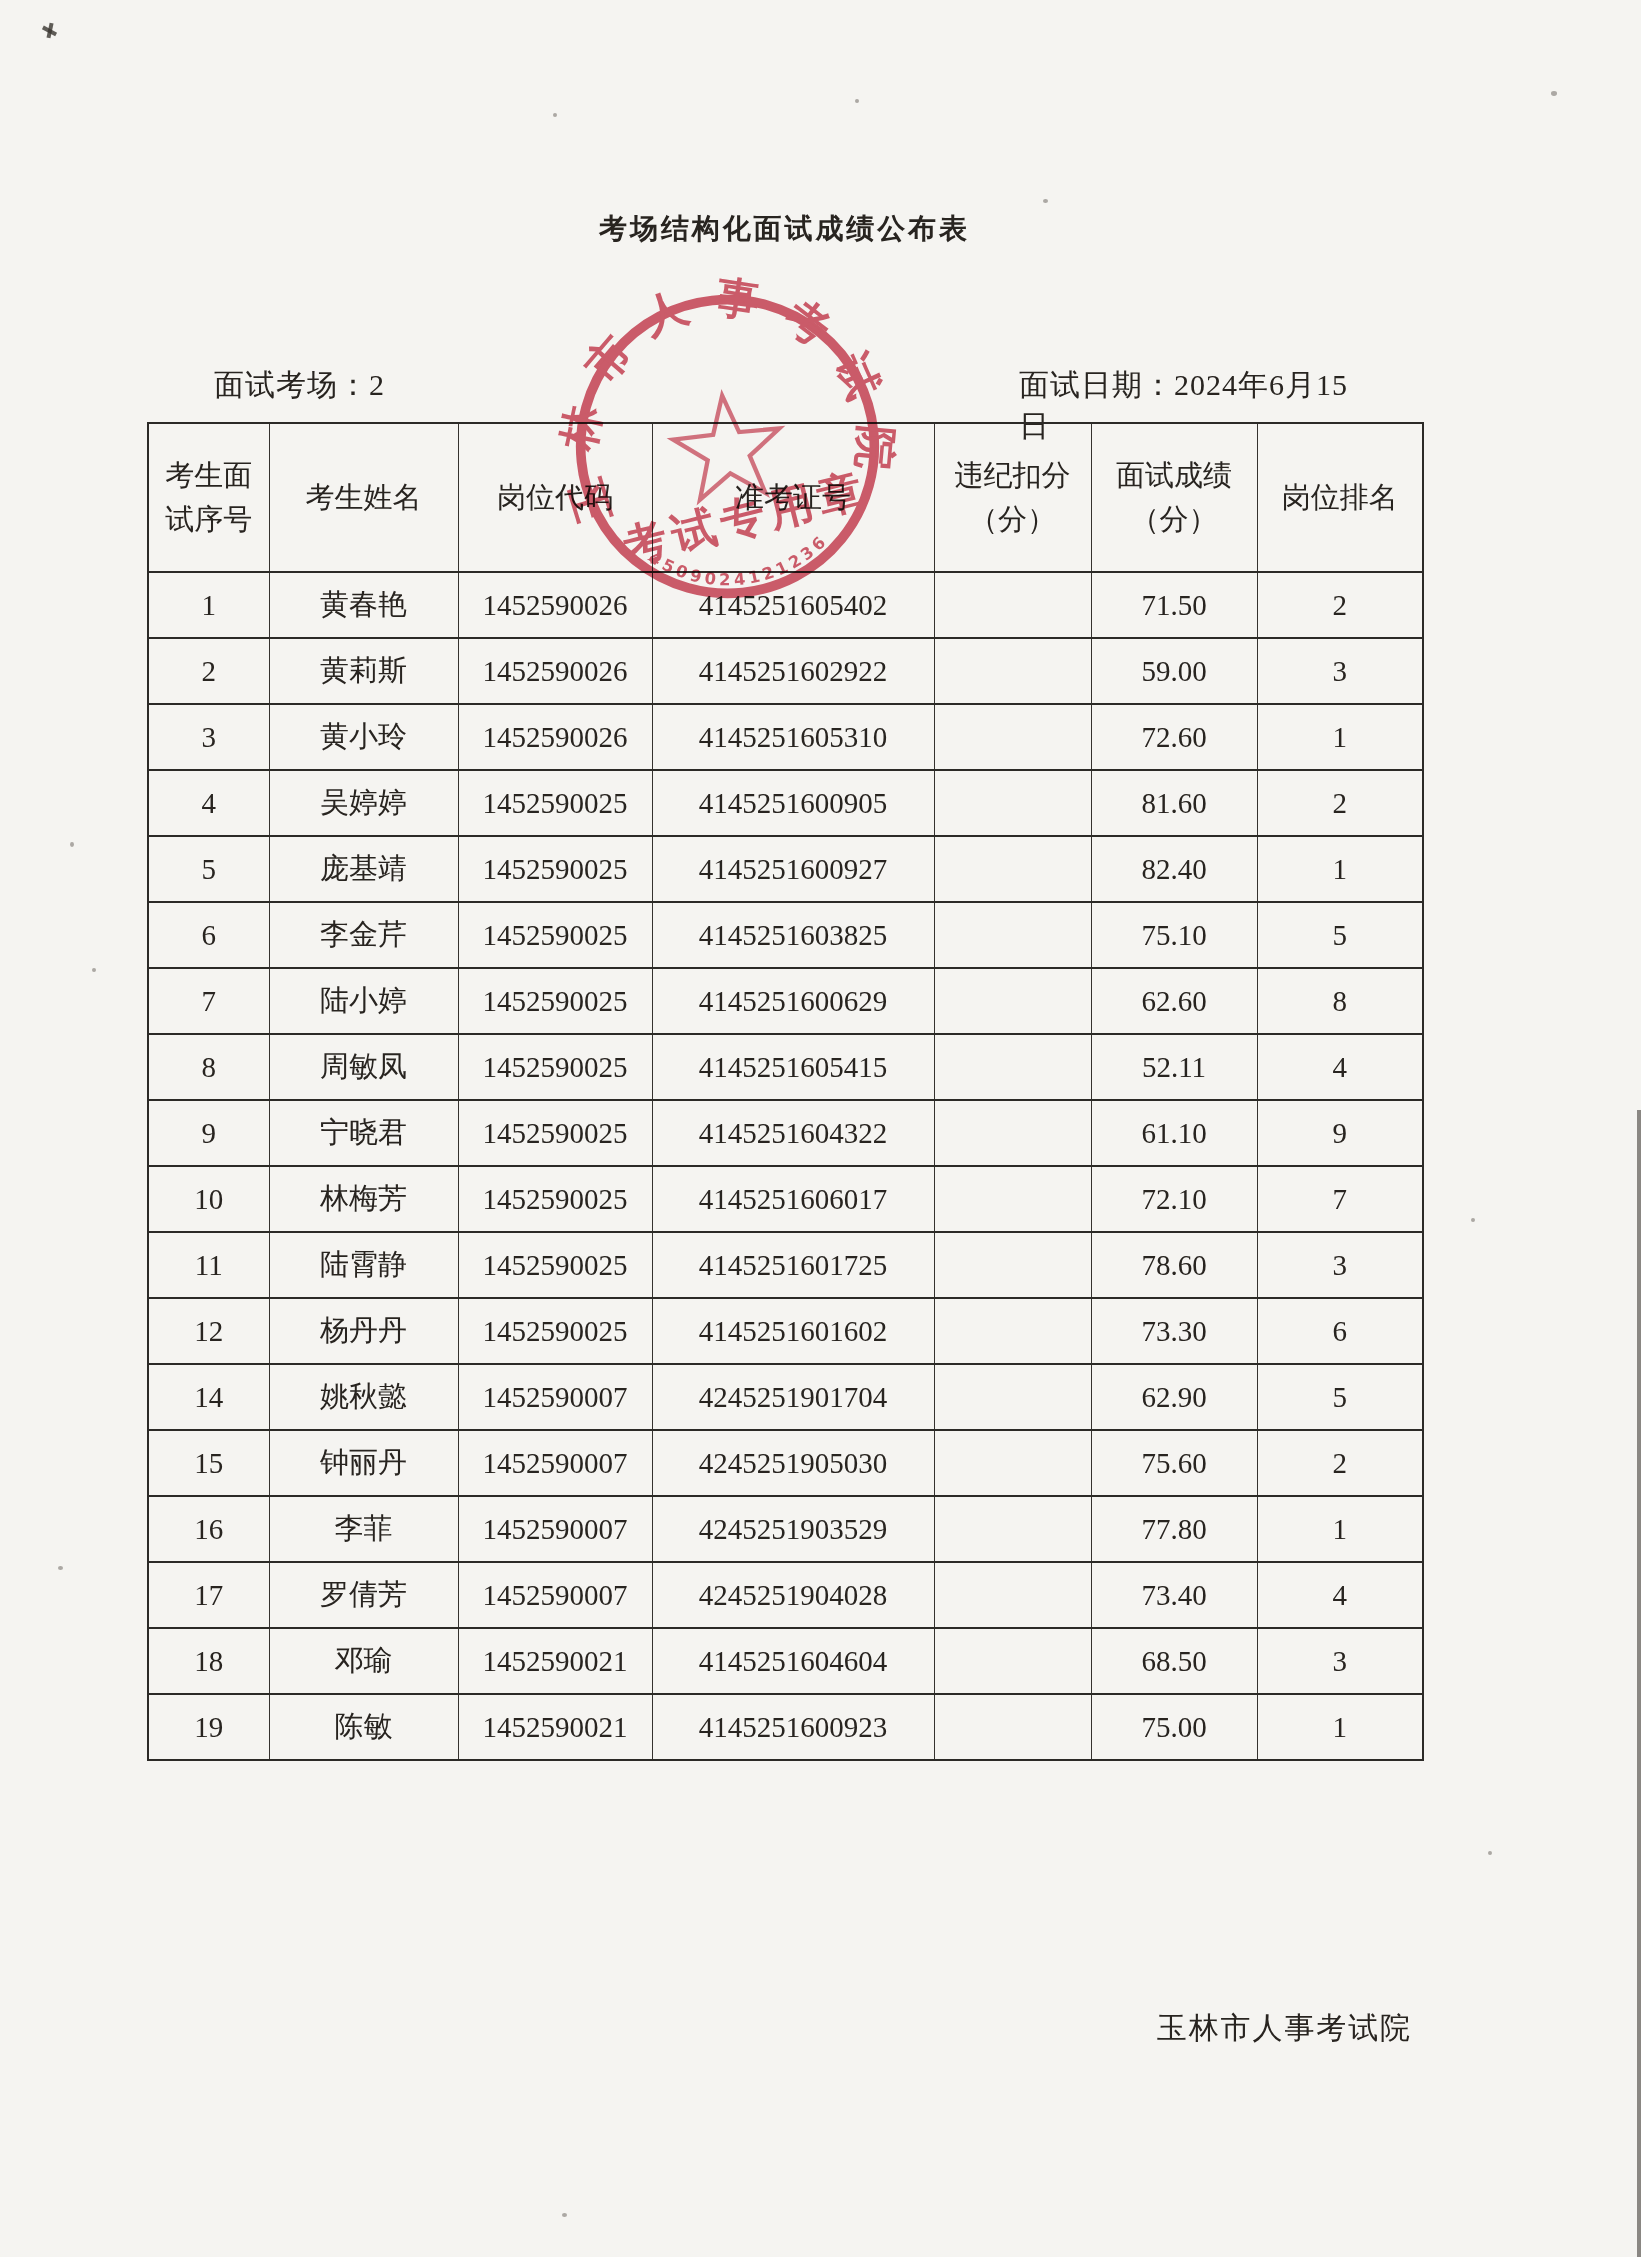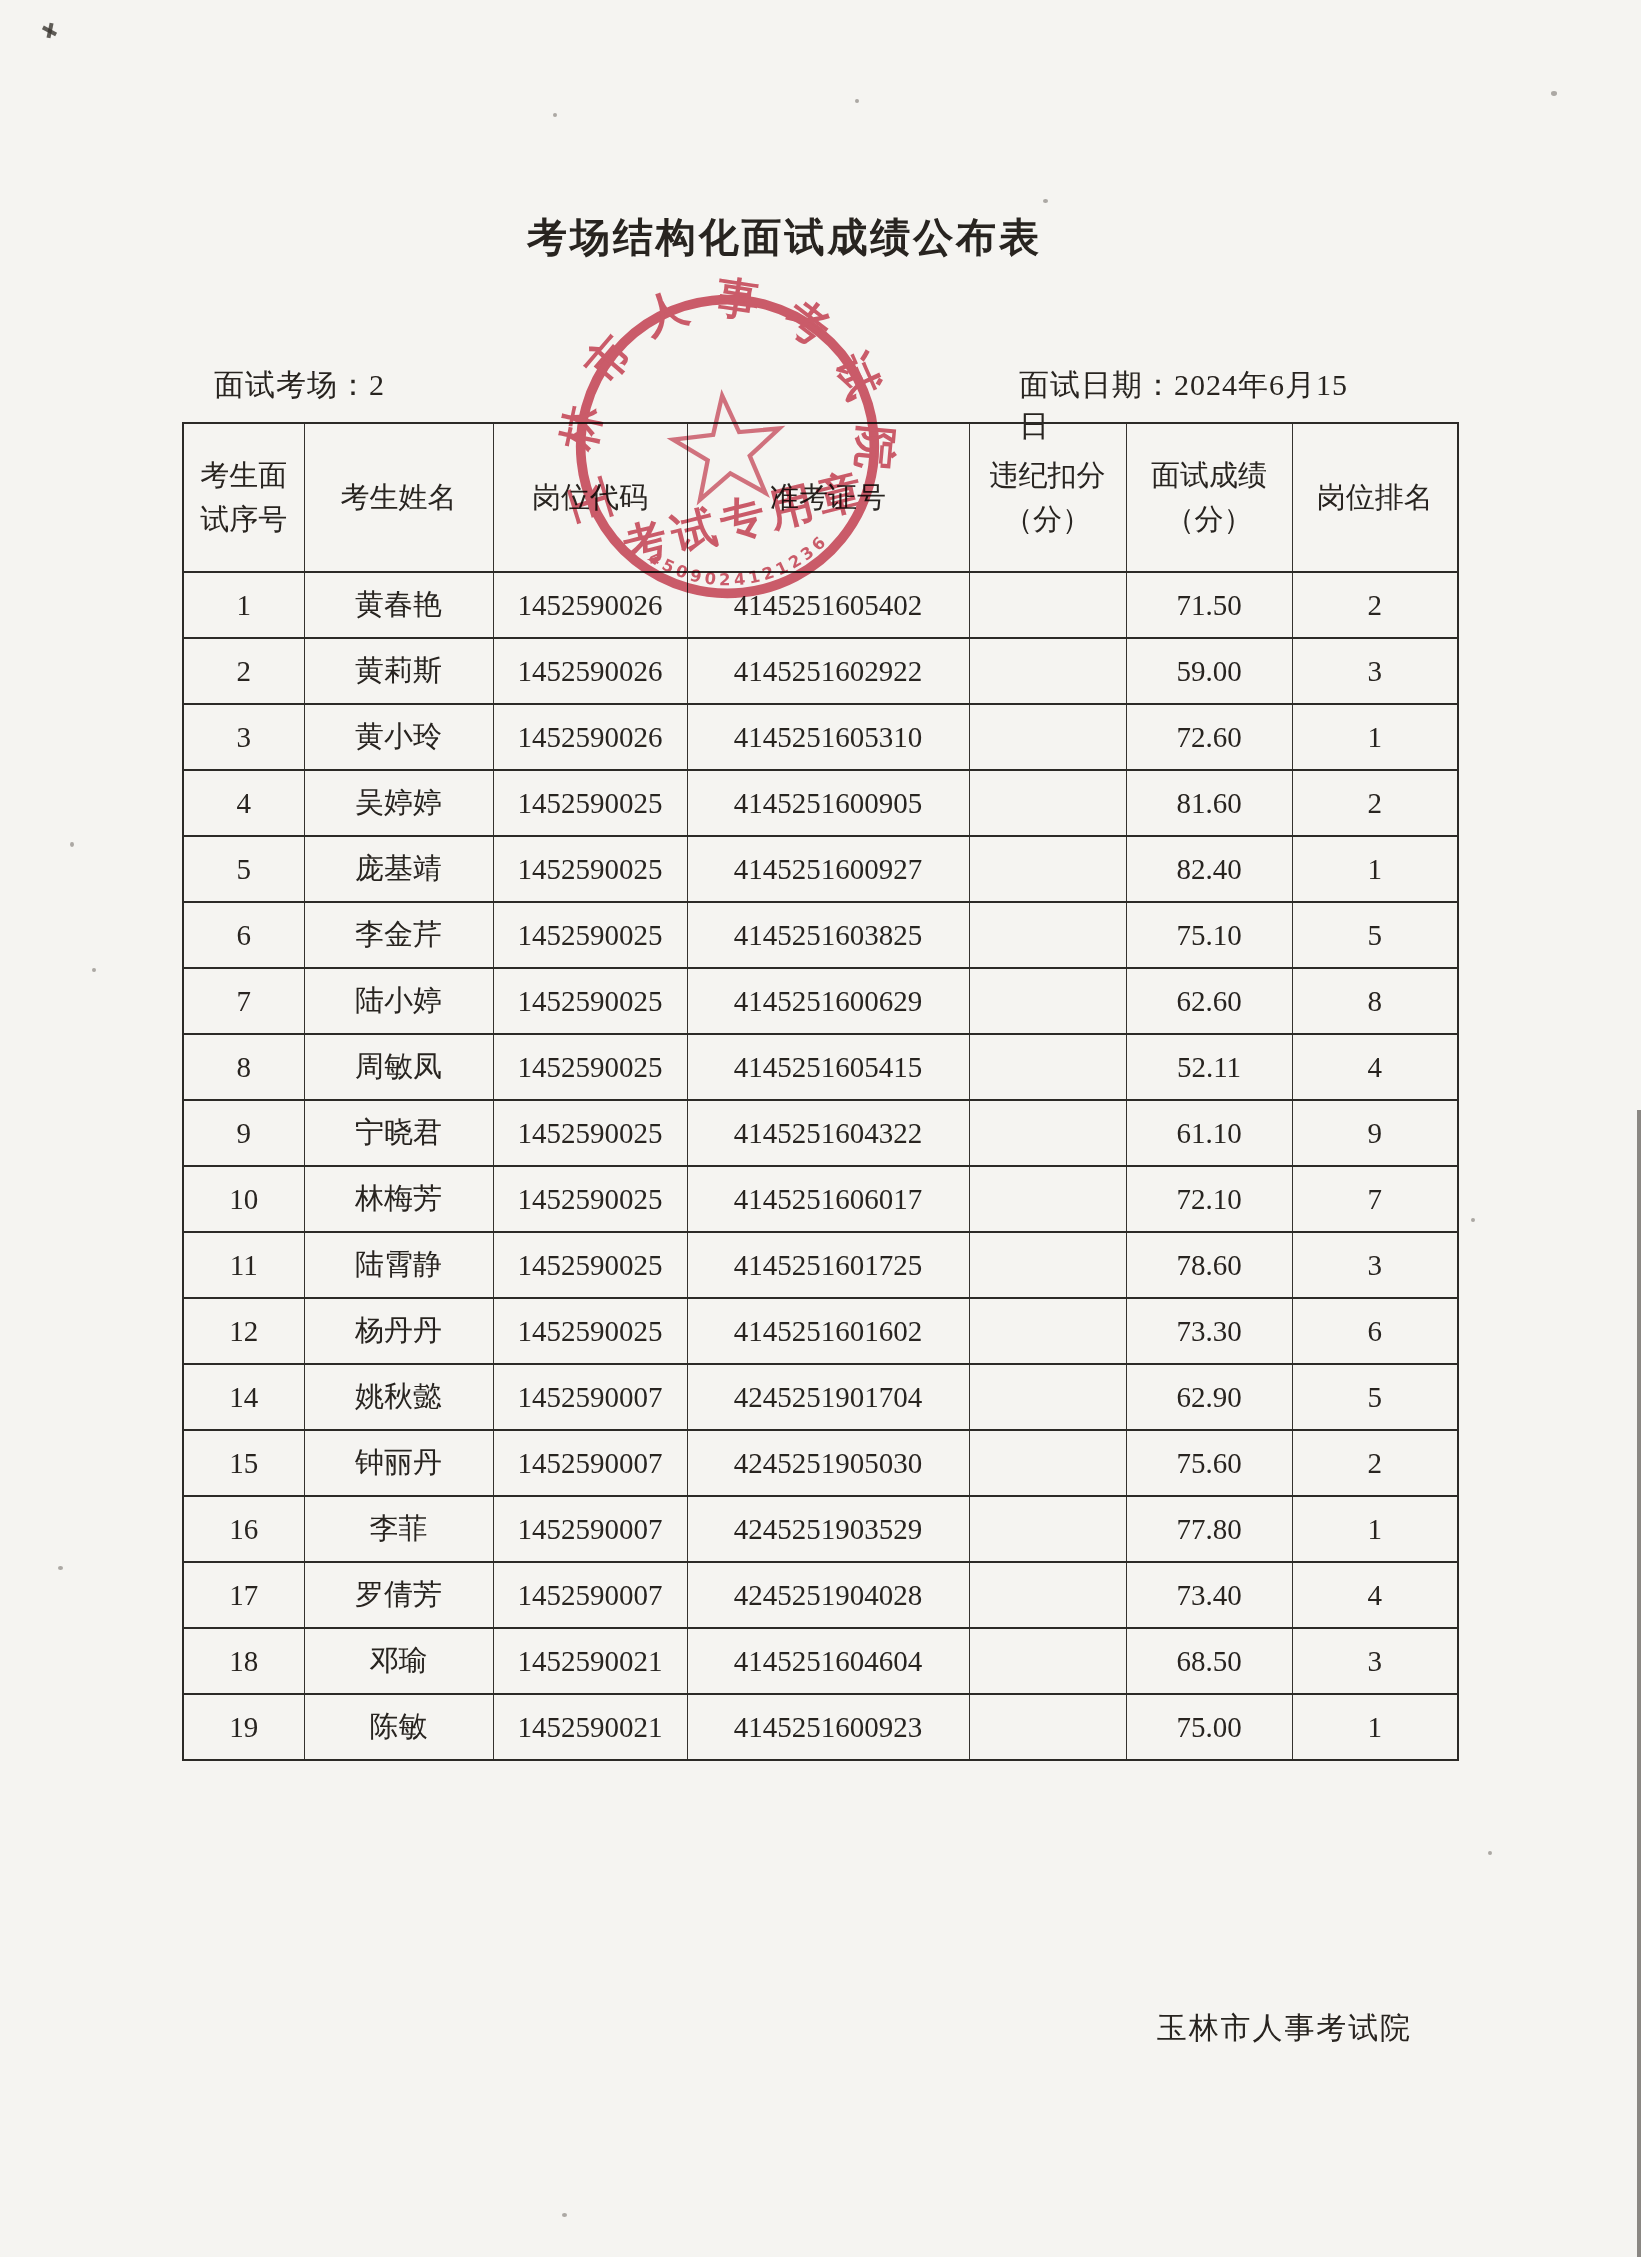--- a/index.html
+++ b/index.html
@@ -7,32 +7,31 @@
     width:1641px; height:2257px;
     background:#f5f4f1;
     position:relative;
     font-family:"Liberation Serif","DejaVu Serif",serif;
     color:#282420;
     overflow:hidden;
   }
   .page-title {
     position:absolute; left:147px; top:210px; width:1275px;
     text-align:center;
-    font-size:40px; font-weight:bold; letter-spacing:2.9px;
+    font-size:28px; font-weight:bold; letter-spacing:2.9px;
   }
   .meta-row { position:absolute; top:365px; left:0; width:1360px; height:39px; font-size:30px; }
   .meta-room { position:absolute; left:214px; top:0; letter-spacing:1px; }
   .meta-date { position:absolute; left:1019px; top:0; letter-spacing:1px;font-family:Liberation Serif, serif; }
 
   table.score-table {
     position:absolute; left:147px; top:422px;
     width:1275px;
     border-collapse:collapse; table-layout:fixed;
     background:transparent;
-    margin-left:35px;
   }
   .score-table th, .score-table td {
     border-left:1.9px solid #35322f;
     border-right:1.9px solid #35322f;
     border-top:2.9px solid #2c2a27;
     border-bottom:2.9px solid #2c2a27;
     text-align:center; vertical-align:middle;
     font-weight:normal;
     font-size:29px;
     padding:0;

